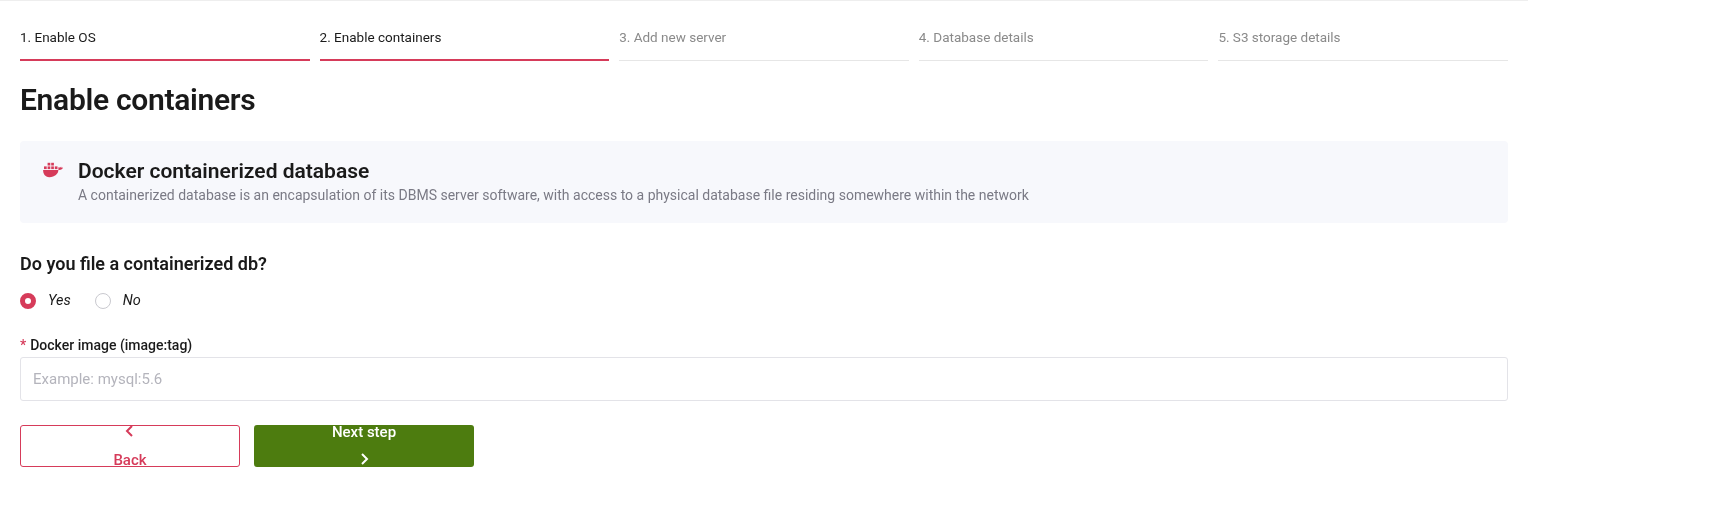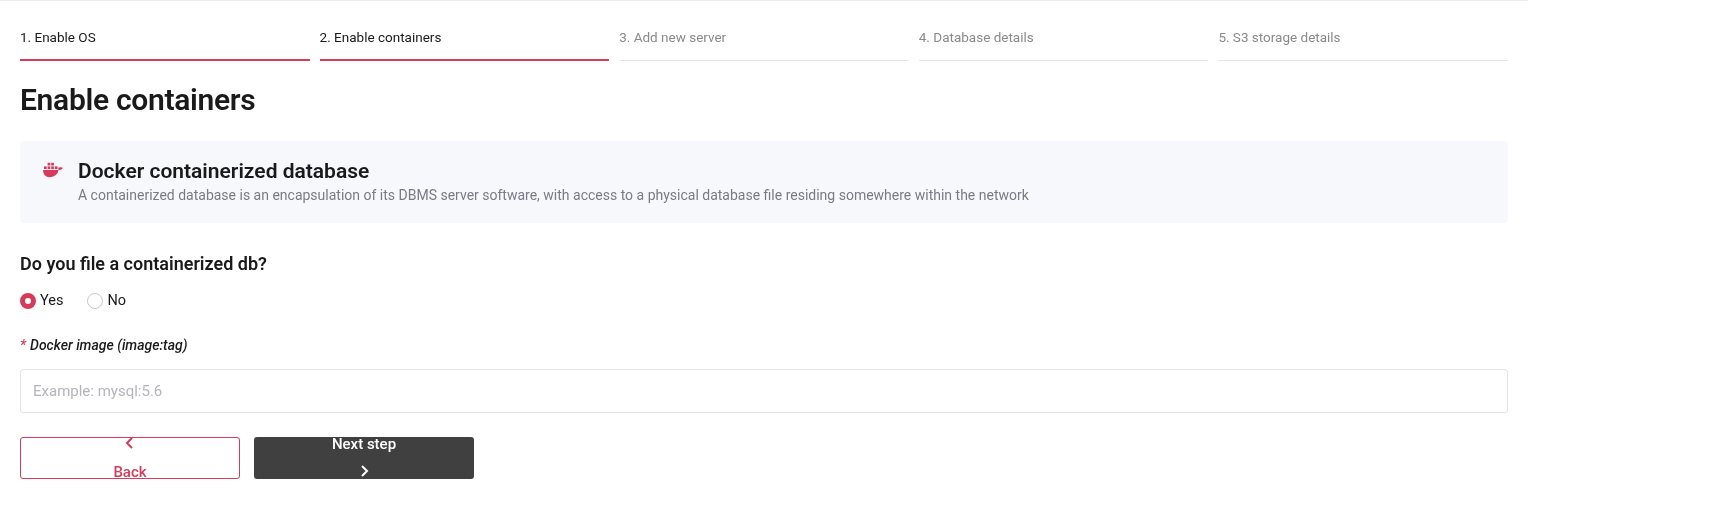--- a/index.html
+++ b/index.html
@@ -68,39 +68,39 @@
   }
   .radio-row {
     display: flex;
     gap: 24px;
     align-items: center;
     margin-bottom: 28px;
   }
   .radio {
     display: flex;
     align-items: center;
-    gap: 4px;
+    gap: 12px;
     cursor: pointer;
     font-size: 14.5px;
+    font-style: italic;
   }
   .radio .dot {
     width: 16px; height: 16px;
     border-radius: 50%;
     border: 1.5px solid #c9c9cf;
     position: relative;
     background: #fff;
   }
   .radio.selected .dot {
     border: 5px solid #d63b5a;
   }
   .field-label {
     font-size: 14px;
     font-weight: 500;
-    margin-bottom: 16px;
-    font-style: italic;
+    margin-bottom: 4px;
   }
   .field-label .req {
     color: #d63b5a;
     margin-right: 4px;
   }
   .text-input {
     width: 100%;
     border: 1px solid #e3e3e8;
     border-radius: 3px;
     padding: 12px 12px;
@@ -129,21 +129,21 @@
     border: none;
     font-family: inherit;
     flex-direction: column;
   }
   .btn.outline {
     background: #fff;
     color: #d63b5a;
     border: 1px solid #d63b5a;
   }
   .btn.solid {
-    background: #404040;
+    background: #4d7c0f;
     color: #fff;
   }
   .chev { display:inline-block; }
 </style>
 </head>
 <body>
 
 <div class="page">
 
   <div class="steps">

